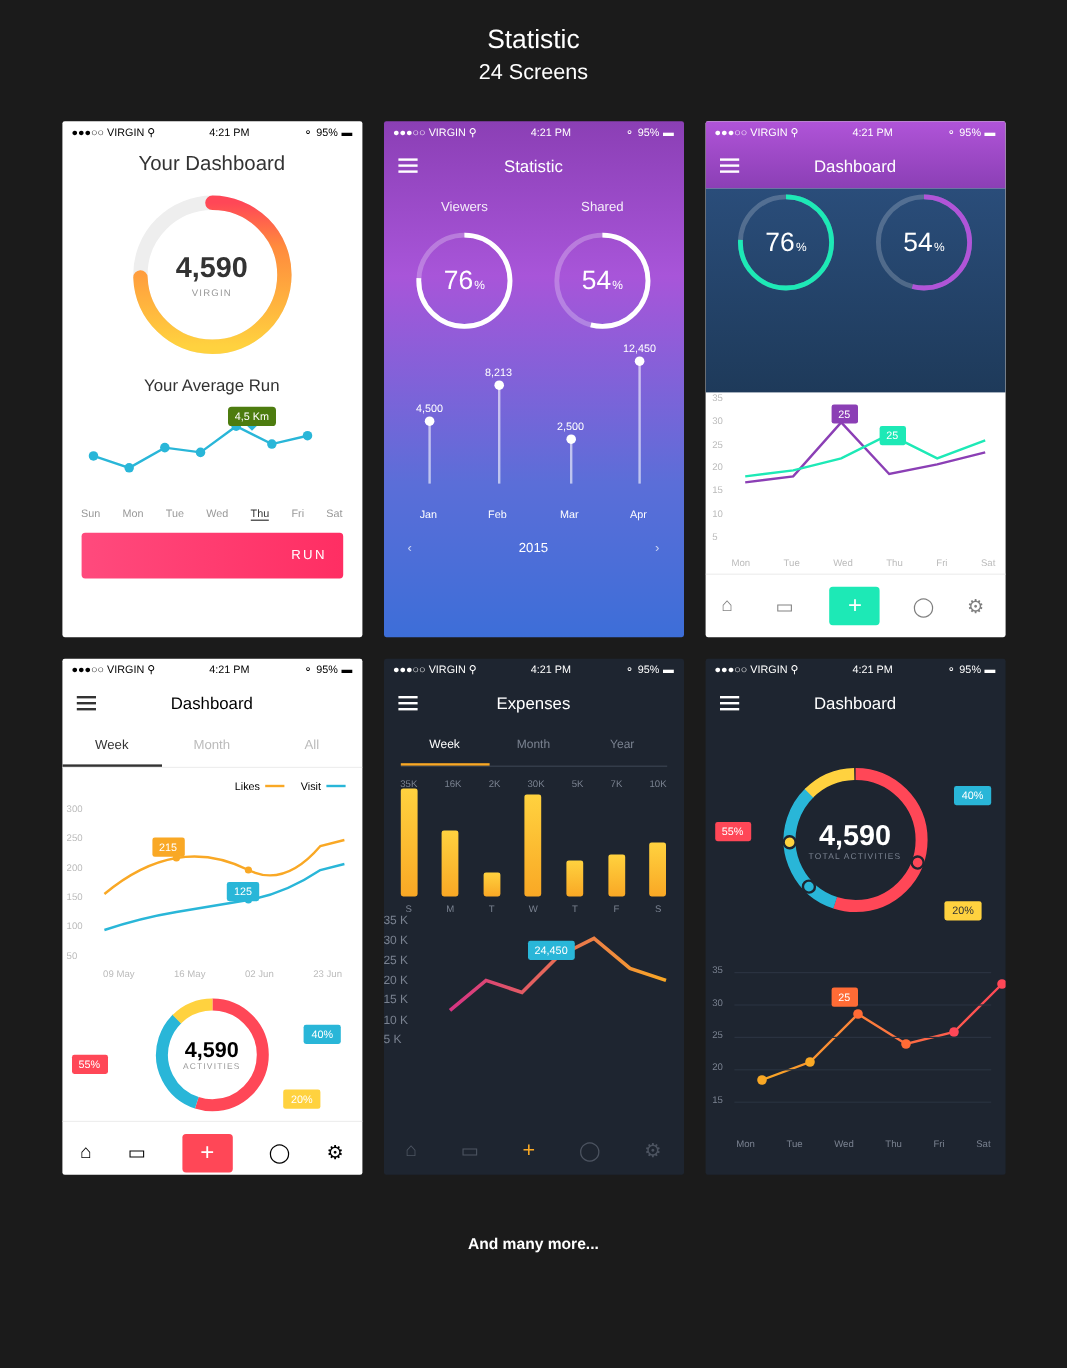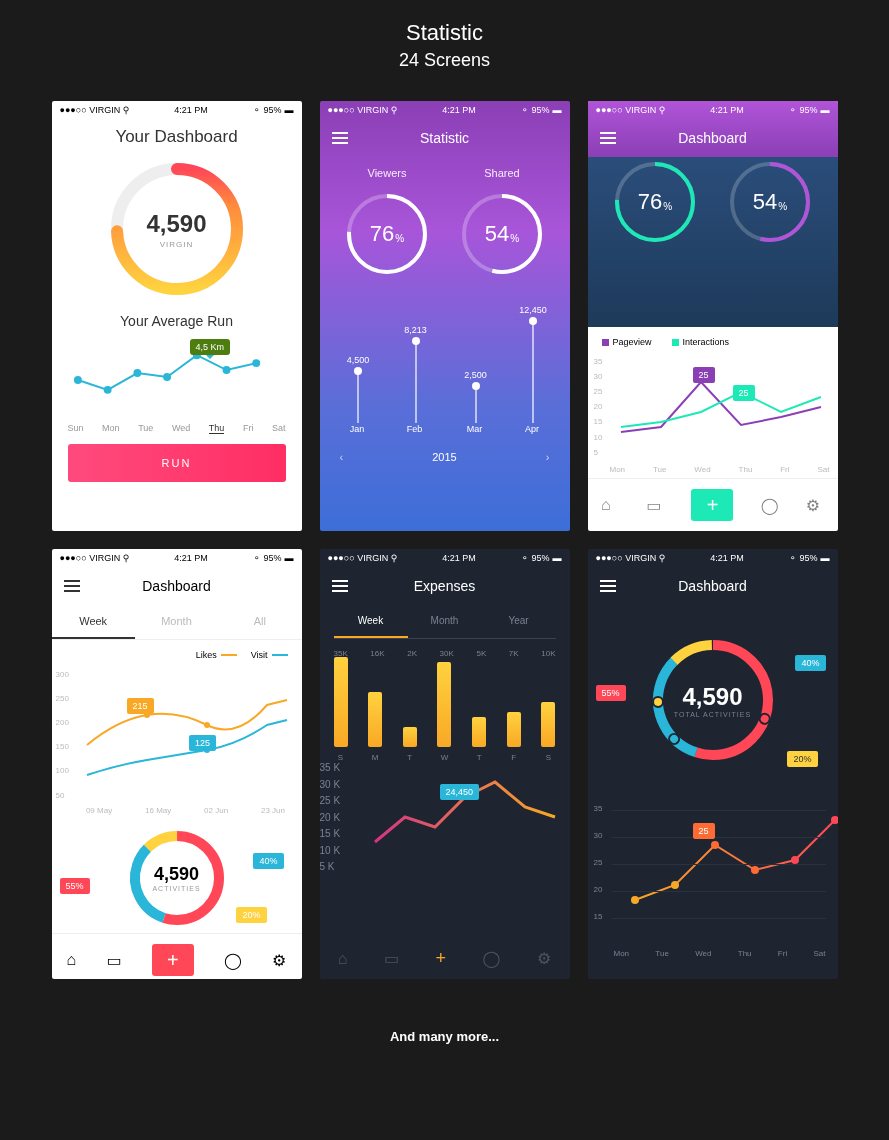--- a/index.html
+++ b/index.html
@@ -25,32 +25,32 @@
 .ring .ctr{position:absolute;inset:0;display:flex;flex-direction:column;align-items:center;justify-content:center}
 .ring .big{font-size:24px;font-weight:600;color:#333}
 .ring .sm{font-size:8px;letter-spacing:1px;color:#999;margin-top:2px}
 .s1 h4{font-size:14px;font-weight:300;color:#333;margin:14px 0 6px}
 .s1 .line{width:100%;height:80px;position:relative;margin-bottom:8px}
 .tip{position:absolute;background:#4d7c0f;color:#fff;font-size:9px;padding:3px 6px;border-radius:3px}
 .tip::after{content:"";position:absolute;left:50%;transform:translateX(-50%);border:4px solid transparent}
 .tip.dn::after{bottom:-8px;border-top-color:inherit}
 .days{display:flex;justify-content:space-between;width:100%;font-size:9px;color:#999}
 .days .on{color:#333;border-bottom:1px solid #333}
-.s1 .btn{width:100%;padding:13px;background:linear-gradient(90deg,#ff4a7d,#ff2e63);color:#fff;text-align:center;font-size:11px;letter-spacing:2px;border-radius:3px;margin-top:10px}
+.s1 .btn{width:100%;padding:13px;background:linear-gradient(90deg,#ff4a7d,#ff2e63);color:#fff;text-align:right;font-size:11px;letter-spacing:2px;border-radius:3px;margin-top:10px}
 
 .s2{background:linear-gradient(180deg,#8b3fb5 0%,#a855d9 30%,#5b6ed8 70%,#3d6ed8 100%);color:#fff}
 .s2 .rings{display:flex;justify-content:space-around;padding:10px 10px 20px}
 .s2 .rcol{text-align:center}
 .s2 .rcol .lbl{font-size:11px;margin-bottom:10px;opacity:.9}
 .ring2{position:relative;width:90px;height:90px}
 .ring2 svg{transform:rotate(-90deg)}
 .ring2 .ctr{position:absolute;inset:0;display:flex;align-items:center;justify-content:center;font-size:22px}
 .ring2 .ctr sub{font-size:10px;margin-left:1px;margin-top:8px}
 .s2 .bars{height:140px;position:relative;padding:0 15px}
-.s2 .bar{position:absolute;bottom:16px;width:2px;background:rgba(255,255,255,.6)}
+.s2 .bar{position:absolute;bottom:36px;width:2px;background:rgba(255,255,255,.6)}
 .s2 .bar .v{position:absolute;top:-18px;left:50%;transform:translateX(-50%);font-size:9px;white-space:nowrap}
 .s2 .bar .d{position:absolute;top:-6px;left:-3px;width:8px;height:8px;border-radius:50%;background:#fff}
 .s2 .mlbl{position:absolute;bottom:5px;font-size:9px;transform:translateX(-50%)}
 .s2 .yr{display:flex;justify-content:space-between;align-items:center;padding:12px 20px;font-size:11px}
 .s2 .arr{opacity:.7}
 
 .s3 .top{background:linear-gradient(180deg,#b054d8,#8b3fb5);color:#fff}
 .s3 .ov{height:170px;background:linear-gradient(180deg,#2a4d7a,#1e3a5a);position:relative;color:#fff}
 .s3 .ovt{text-align:center;padding:10px;font-size:12px}
 .s3 .rings{display:flex;justify-content:space-around;padding:0 10px}
@@ -272,24 +272,20 @@
         <svg width="90" height="90">
               <circle cx="45" cy="45" r="38" fill="none" stroke="rgba(255,255,255,.2)" stroke-width="4"></circle>
               <circle cx="45" cy="45" r="38" fill="none" stroke="#b054d8" stroke-width="4" stroke-dasharray="129 239"></circle>
             </svg>
         <div class="ctr">
               <span>54</span>
               <sub>%</sub>
             </div>
       </div>
     </div>
-  </div>
-  <div class="leg">
-    <span class="p">Pageview</span>
-    <span class="i">Interactions</span>
   </div>
   <div class="chart">
     <span class="ylab" style="top:0">35</span>
     <span class="ylab" style="top:14%">30</span>
     <span class="ylab" style="top:28%">25</span>
     <span class="ylab" style="top:42%">20</span>
     <span class="ylab" style="top:56%">15</span>
     <span class="ylab" style="top:70%">10</span>
     <span class="ylab" style="top:84%">5</span>
     <svg width="100%" height="100" viewBox="0 0 220 100" style="margin-left:18px">

